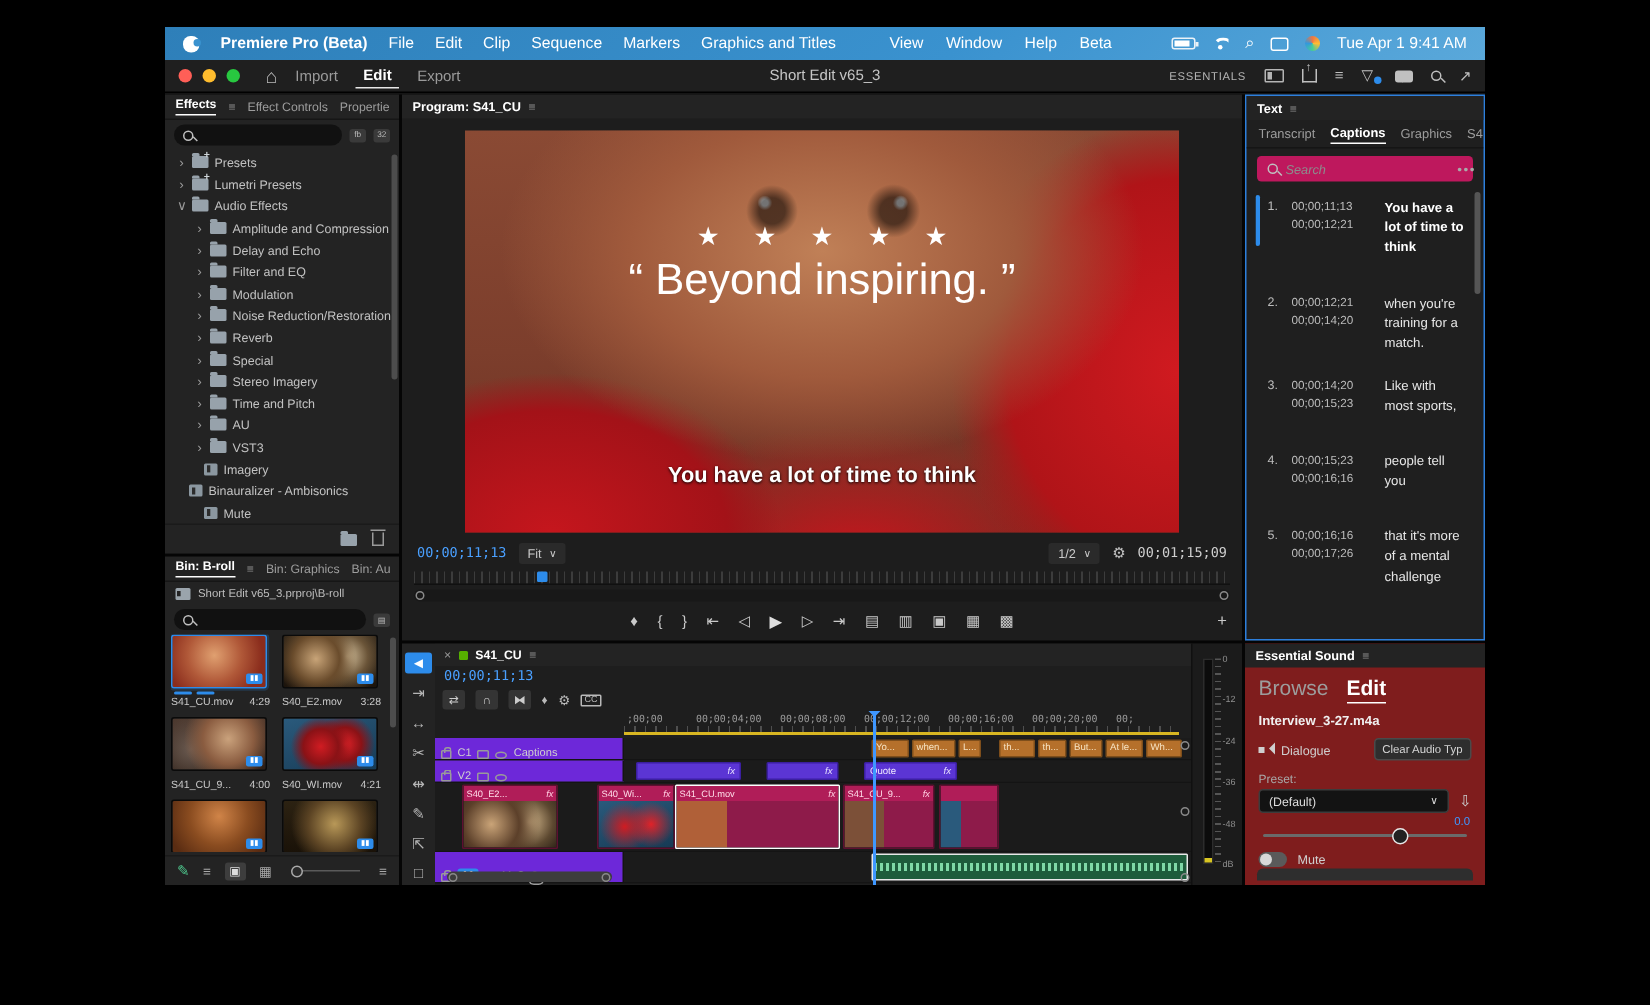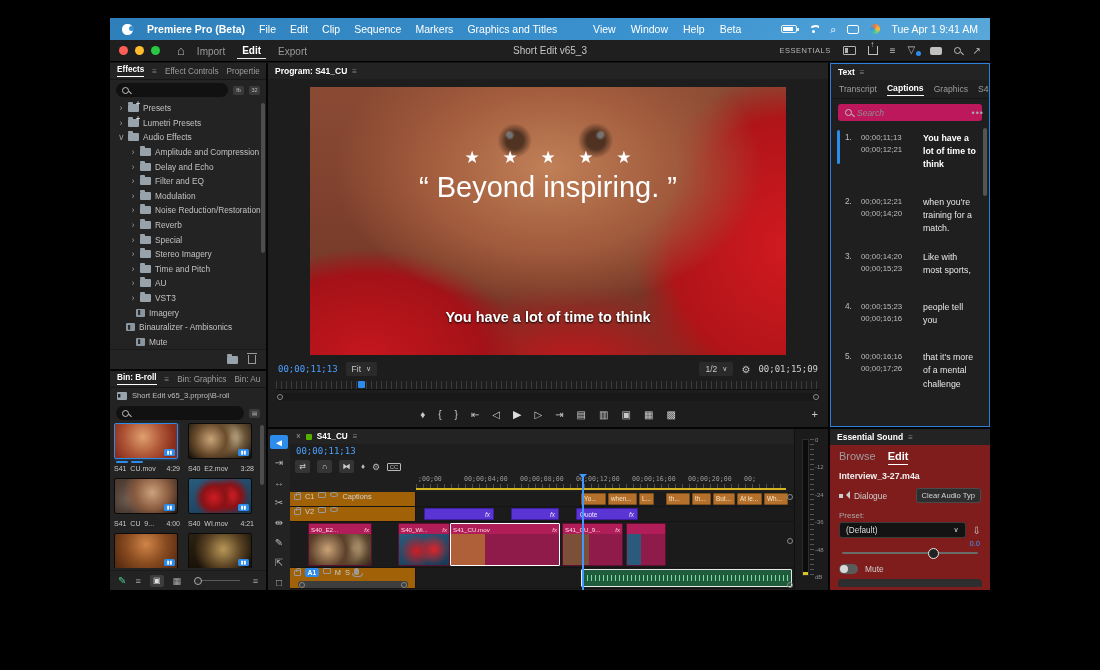--- a/index.html
+++ b/index.html
@@ -135,21 +135,21 @@
   .cap-item{display:flex;gap:6px;padding:6px 2px 6px 8px;position:relative;min-height:48px}
   .cap-item.selected::before{content:"";position:absolute;left:0;top:4px;bottom:14px;width:3px;background:#2d8ceb;border-radius:2px}
   .cap-num{font-size:8.3px;color:#bdbdbd;width:10px;flex:0 0 auto}
   .cap-tcs{width:56px;flex:0 0 auto;font-family:"DejaVu Sans Mono",monospace;font-size:7.8px;color:#bdbdbd;line-height:1.55}
   .cap-text{flex:1;font-size:8.8px;color:#e6e6e6;line-height:1.5}
   .cap-item.selected .cap-text{font-weight:bold;color:#fff}
   .cap-scroll{position:absolute;right:2px;top:64px;height:68px;width:4px;background:#555;border-radius:2px}
 
   
   .sound-panel{left:720px;top:366px;width:160px;bottom:0;background:#7f1d1d}
-  .es-tabs{display:flex;gap:12px;padding:5px 9px 3px;font-size:11px;color:#9d9d9d}
+  .es-tabs{display:flex;gap:12px;padding:5px 9px 3px;font-size:14px;color:#9d9d9d}
   .es-tabs .active{color:#fff;font-weight:bold;border-bottom:1.5px solid #fff;padding-bottom:2px}
   .es-name{padding:3px 9px;font-size:8.8px;color:#f0f0f0;font-weight:bold}
   .es-row{display:flex;align-items:center;gap:6px;padding:4px 9px;font-size:8.4px;color:#cfcfcf}
   .spk{width:9px;height:9px;position:relative}
   .spk::before{content:"";position:absolute;left:0;top:2.5px;width:4px;height:4px;background:#cfcfcf}
   .spk::after{content:"";position:absolute;left:3px;top:0;border:4.5px solid transparent;border-right-color:#cfcfcf}
   .clear-btn{margin-left:auto;background:#2e2e2e;border:1px solid #4a4a4a;border-radius:3px;font-size:7.6px;color:#d5d5d5;padding:2px 5px;white-space:nowrap;max-width:66px;overflow:hidden}
   .preset-lab{padding:4px 9px 2px;font-size:8px;color:#a8a8a8}
   .preset-row{display:flex;align-items:center;gap:7px;padding:0 9px}
   .preset-dd{flex:1;height:16px;background:#131313;border:1px solid #3c3c3c;border-radius:3px;display:flex;align-items:center;justify-content:space-between;padding:0 6px;font-size:8.2px;color:#ddd}
@@ -171,21 +171,21 @@
   .tl-tabrow{height:15px;display:flex;align-items:center;gap:5px;padding:0 6px;font-size:8.2px;color:#cfcfcf;background:#232323}
   .gdot{width:6px;height:6px;background:#56b000;border-radius:1px}
   .tl-tc{height:14px;display:flex;align-items:center;padding:0 6px}
   .tl-bar{height:17px;display:flex;align-items:center;gap:7px;padding:0 5px;color:#b9b9b9;font-size:9px;position:relative}
   .tbtn{width:15px;height:13px;background:#343434;border-radius:2px;display:flex;align-items:center;justify-content:center;font-size:8px;color:#ccc}
   .cc-badge{border:1px solid #b9b9b9;border-radius:1px;font-size:6px;padding:0 1.5px;color:#b9b9b9}
   .ruler{position:absolute;left:126px;right:8px;top:46px;height:15px;background:repeating-linear-gradient(90deg,#4f4f4f 0 1px,transparent 1px 7px);background-position:0 100%;background-size:100% 4px;background-repeat:no-repeat;border-bottom:2px solid #d8b622}
   .rlab{position:absolute;top:0;font-size:6.6px;color:#9a9a9a;font-family:"DejaVu Sans Mono",monospace;white-space:nowrap}
   .tracks{position:absolute;left:0;right:0;top:63px;bottom:0}
   .trow{display:flex;border-bottom:1px solid #141414;position:relative}
-  .thead{width:126px;flex:0 0 auto;display:flex;align-items:flex-start;gap:4px;padding:0 4px;font-size:7.4px;color:#b9b9b9;background:#a16207;border-right:1px solid #141414}
+  .thead{width:126px;flex:0 0 auto;display:flex;align-items:flex-end;gap:4px;padding:0 4px;font-size:7.4px;color:#b9b9b9;background:#6d28d9;border-right:1px solid #141414}
   .lane{flex:1;position:relative;background:#1b1b1b;overflow:hidden}
   .lock{width:7px;height:6px;border:1px solid #9a9a9a;border-radius:1px;position:relative;margin-top:2px}
   .lock::before{content:"";position:absolute;left:1px;top:-3px;width:3px;height:3px;border:1px solid #9a9a9a;border-bottom:none;border-radius:2px 2px 0 0}
   .tname{font-size:7.4px;color:#cfcfcf}
   .tbadge{background:#2d8ceb;color:#fff;border-radius:2px;font-size:6.8px;padding:0 2.5px;line-height:9px;font-weight:bold}
   .eye{width:8px;height:5px;border:1px solid #9a9a9a;border-radius:50%}
   .ins{width:8px;height:6px;border:1px solid #9a9a9a;border-radius:1px}
   .micb{width:5px;height:7px;background:#9a9a9a;border-radius:2.5px;position:relative}
   .micb::after{content:"";position:absolute;left:-2px;bottom:-2px;width:9px;height:3px;border:1px solid #9a9a9a;border-top:none;border-radius:0 0 4px 4px}
   .clip{position:absolute;top:1px;bottom:1px;border-radius:1px;overflow:hidden;font-size:6.4px;white-space:nowrap}

